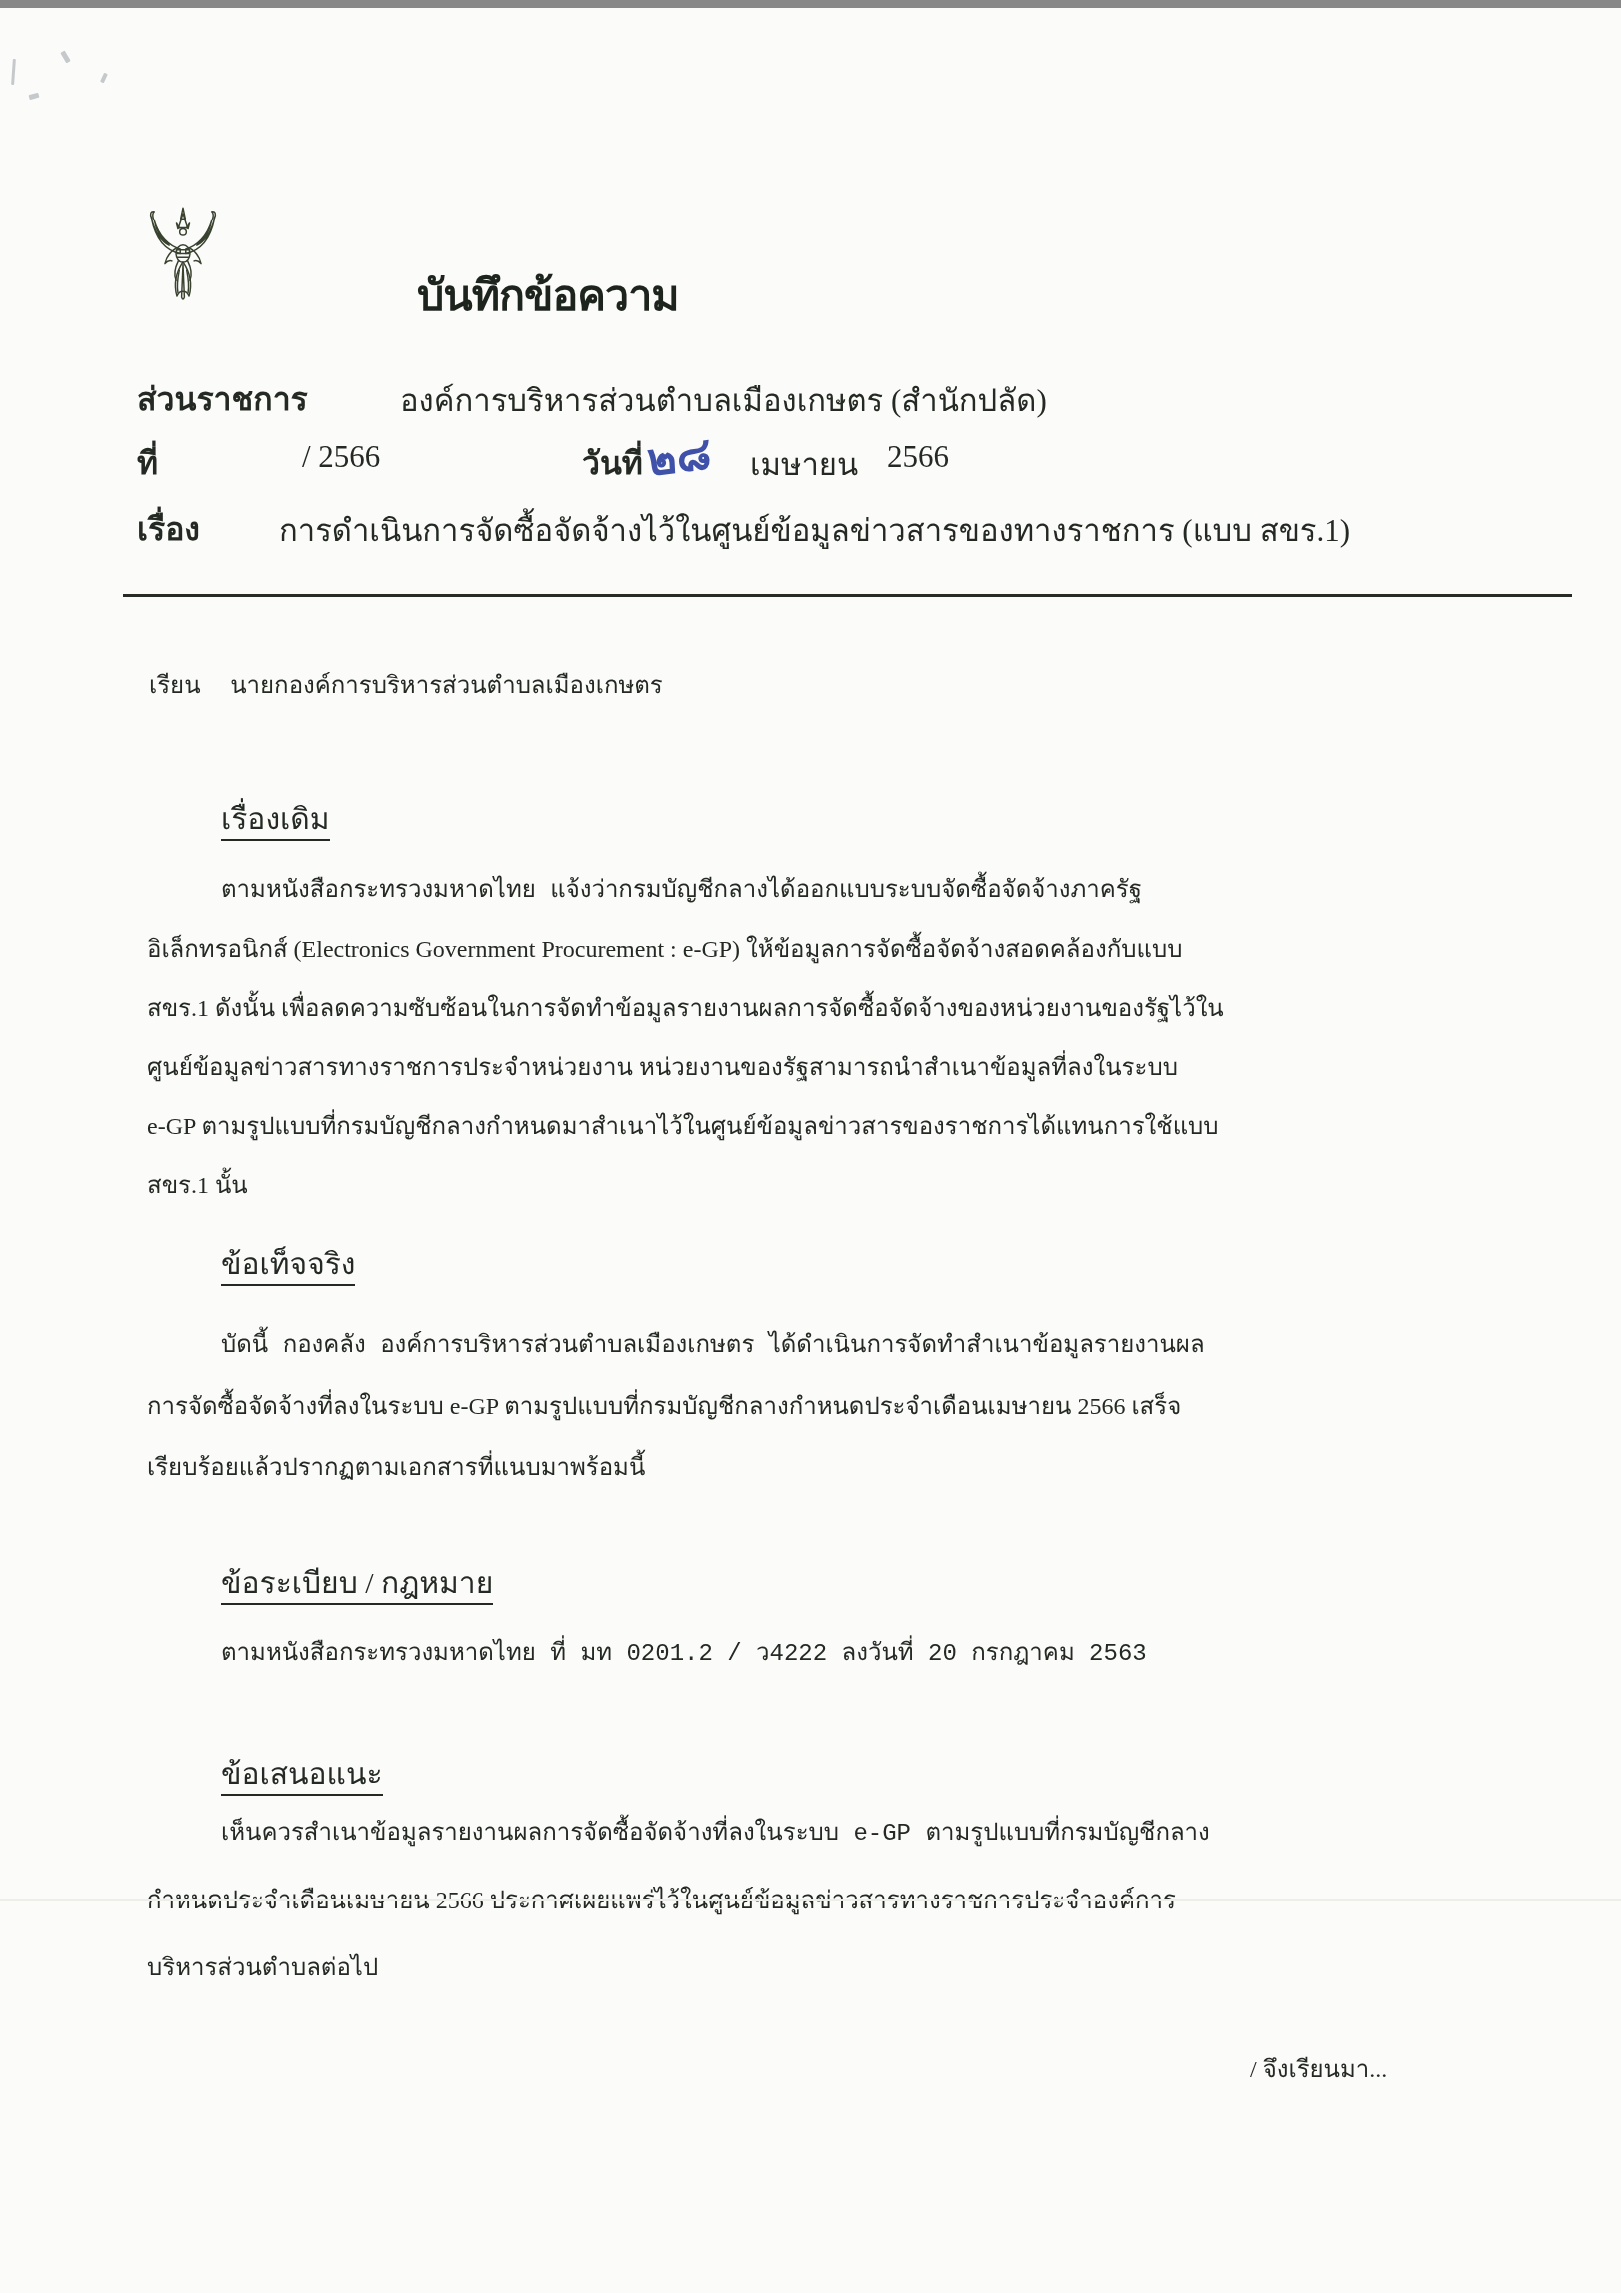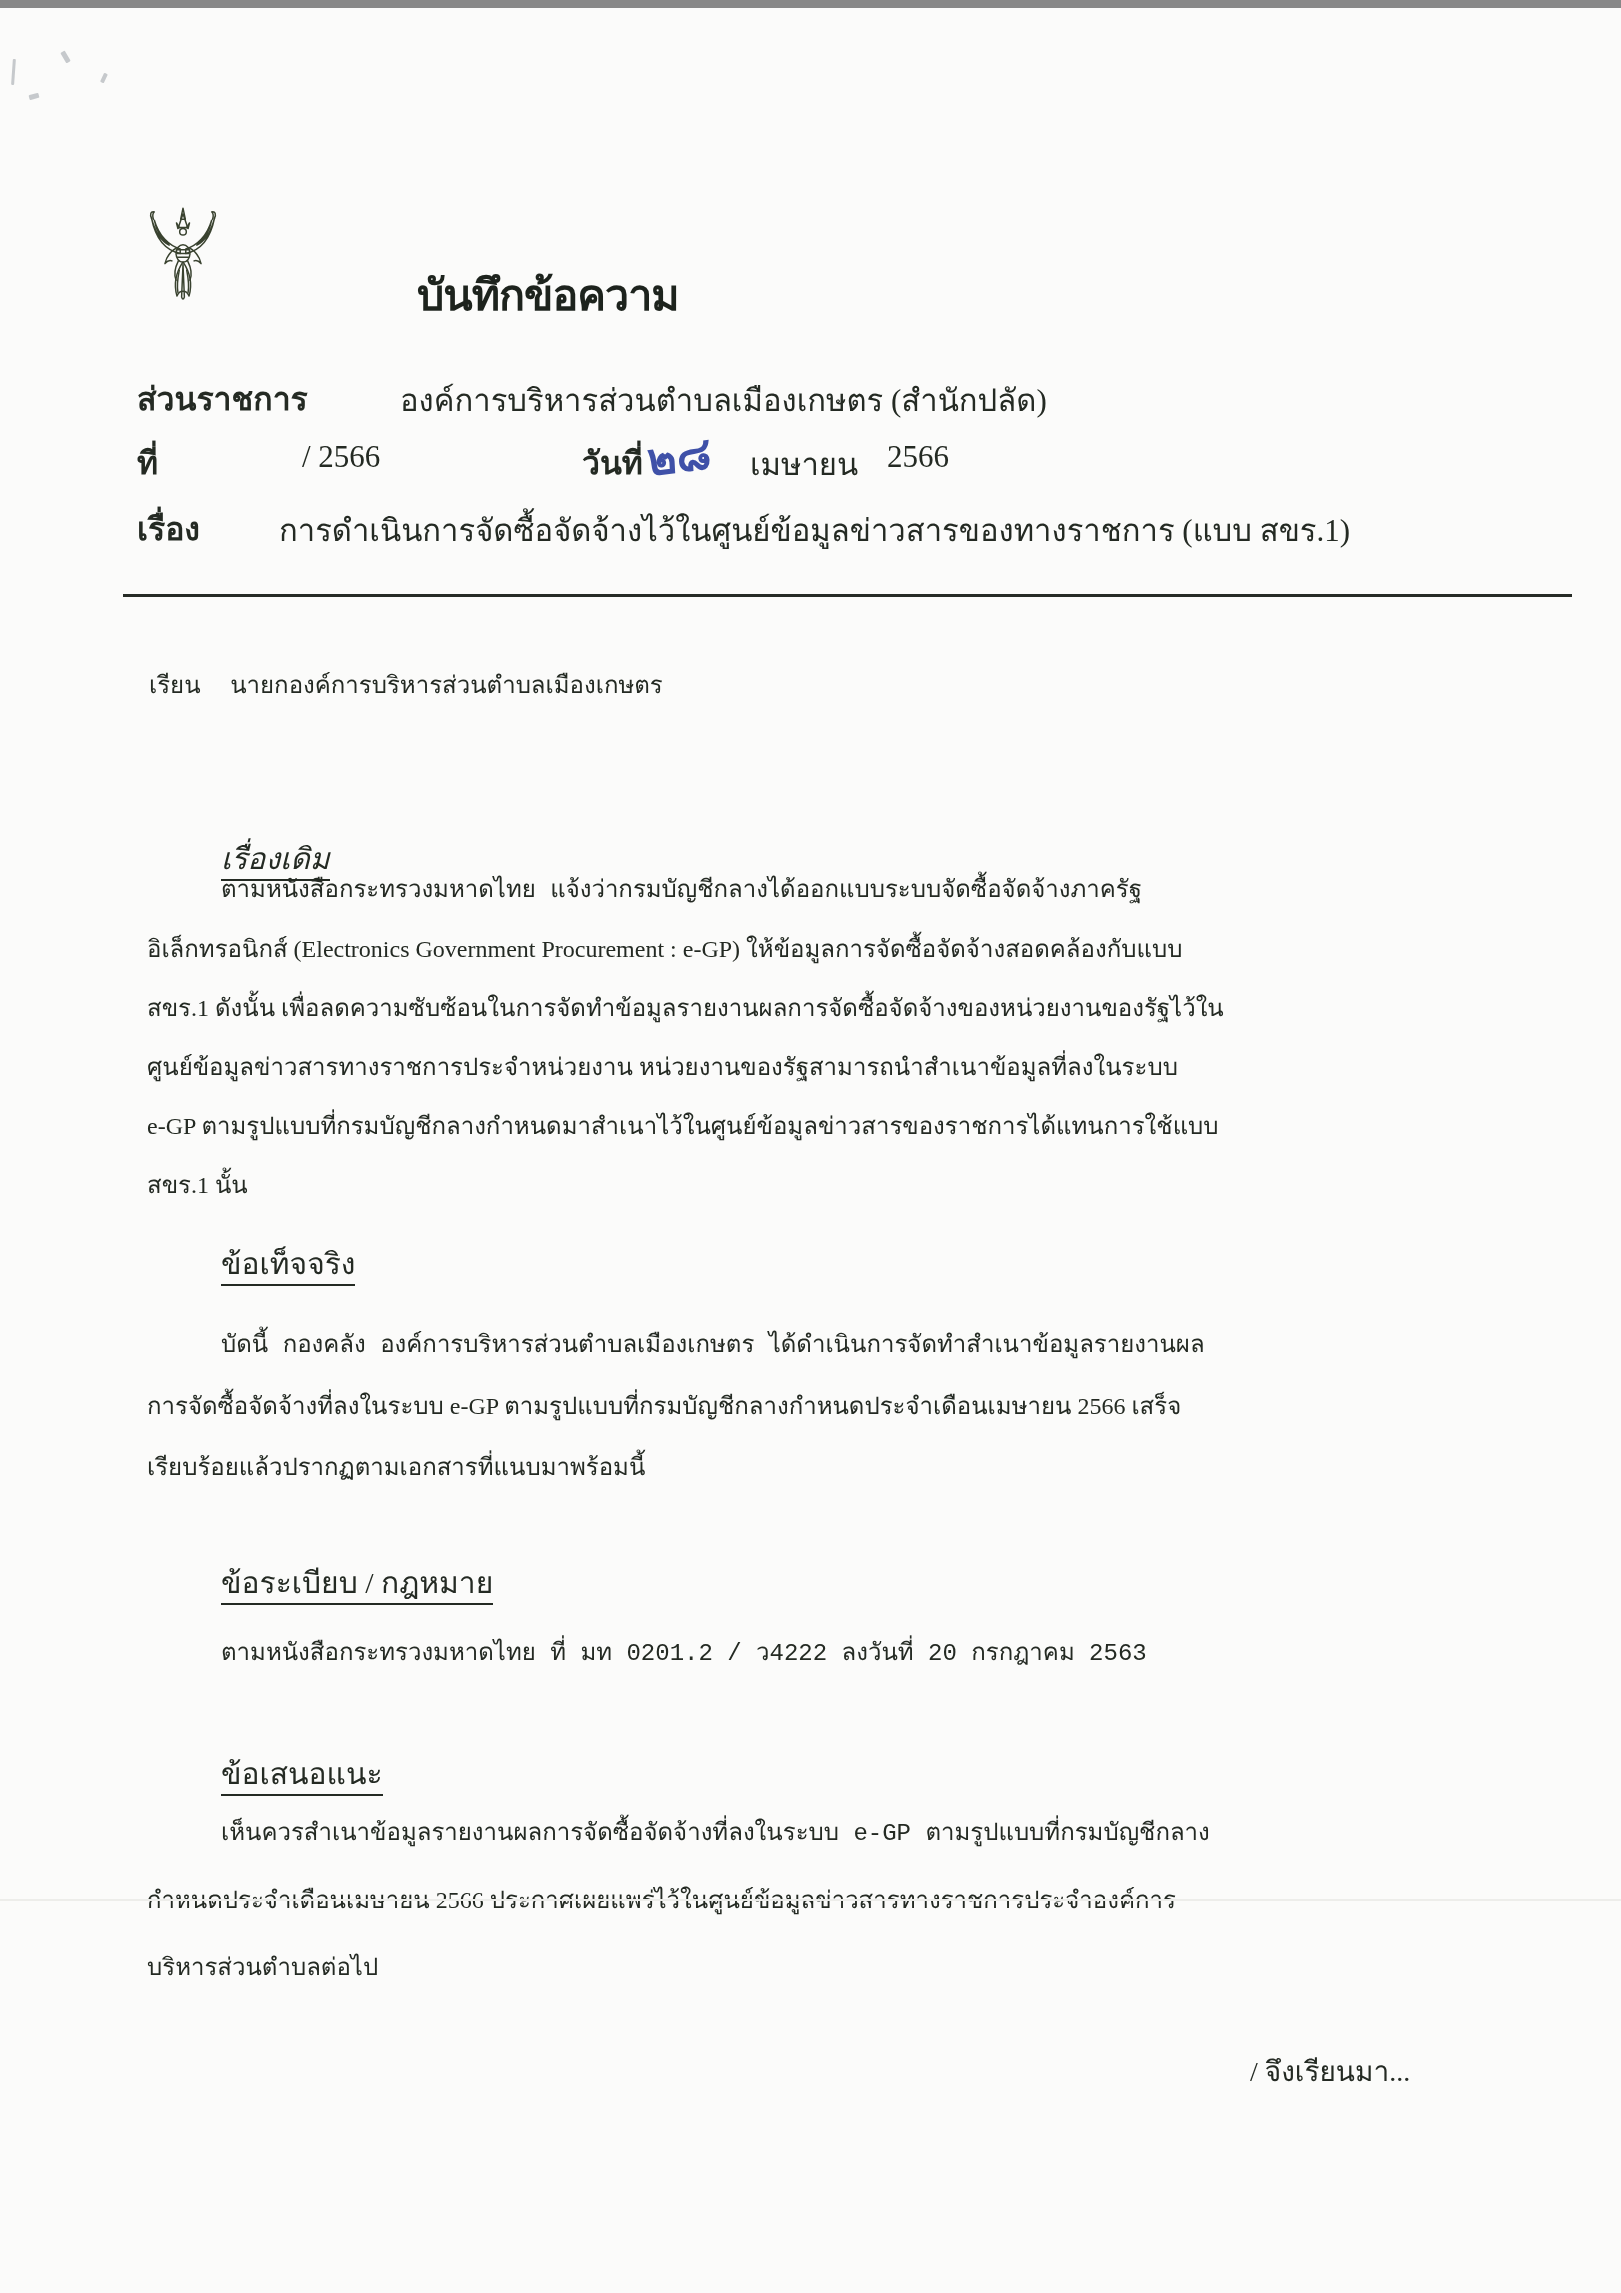--- a/index.html
+++ b/index.html
@@ -40,21 +40,21 @@
     padding-bottom:1px;
     white-space:nowrap;
   }
   .para{left:147px;width:1431px;}
   .para .line{white-space:nowrap;overflow:visible;}
   .lh60 .line{height:59px;line-height:59px;}
   .lh62 .line{height:61px;line-height:61px;}
   .lh68 .line{height:67px;line-height:67px;}
   .indent{padding-left:74px;font-family:Liberation Mono, monospace;}
   .fold-line{left:0;top:1891px;width:1621px;height:2px;background:#ededea;}
-  .closing{left:1250px;top:2041px;font-size:28px;white-space:nowrap;}
+  .closing{left:1250px;top:2041px;font-size:24px;white-space:nowrap;}
   .emblem{left:146px;top:195px;width:74px;height:125px;}
   .emblem svg{width:100%;height:100%;}
 </style>
 </head>
 <body>
 
 <div class="page">
 
   <div class="speck" style="left:11.8px;top:51px;width:2.9px;height:25.5px;transform:rotate(4deg);"></div>
   <div class="speck" style="left:63px;top:43px;width:4.9px;height:11.8px;transform:rotate(-30deg);"></div>
@@ -108,21 +108,21 @@
   <div class="abs hdr-value" style="left:279px;top:497px;">การดำเนินการจัดซื้อจัดจ้างไว้ในศูนย์ข้อมูลข่าวสารของทางราชการ (แบบ สขร.1)</div>
 
   <div class="abs divider"></div>
 
   <div class="abs thai" style="left:149px;top:662px;">
     <span>เรียน</span>
     <span style="display:inline-block;width:17.6px;"></span>
     <span>นายกองค์การบริหารส่วนตำบลเมืองเกษตร</span>
   </div>
 
-  <div class="abs thai section-heading" style="left:221px;top:832px;font-style:italic;">เรื่องเดิม</div>
+  <div class="abs thai section-heading" style="left:221px;top:792px;">เรื่องเดิม</div>
   <div class="abs thai para lh60" style="top:853px;">
     <div class="line indent">ตามหนังสือกระทรวงมหาดไทย แจ้งว่ากรมบัญชีกลางได้ออกแบบระบบจัดซื้อจัดจ้างภาครัฐ</div>
     <div class="line">อิเล็กทรอนิกส์ (Electronics Government Procurement : e-GP) ให้ข้อมูลการจัดซื้อจัดจ้างสอดคล้องกับแบบ</div>
     <div class="line">สขร.1 ดังนั้น เพื่อลดความซับซ้อนในการจัดทำข้อมูลรายงานผลการจัดซื้อจัดจ้างของหน่วยงานของรัฐไว้ใน</div>
     <div class="line">ศูนย์ข้อมูลข่าวสารทางราชการประจำหน่วยงาน หน่วยงานของรัฐสามารถนำสำเนาข้อมูลที่ลงในระบบ</div>
     <div class="line">e-GP ตามรูปแบบที่กรมบัญชีกลางกำหนดมาสำเนาไว้ในศูนย์ข้อมูลข่าวสารของราชการได้แทนการใช้แบบ</div>
     <div class="line">สขร.1 นั้น</div>
   </div>
 
   <div class="abs thai section-heading" style="left:221px;top:1237px;">ข้อเท็จจริง</div>

